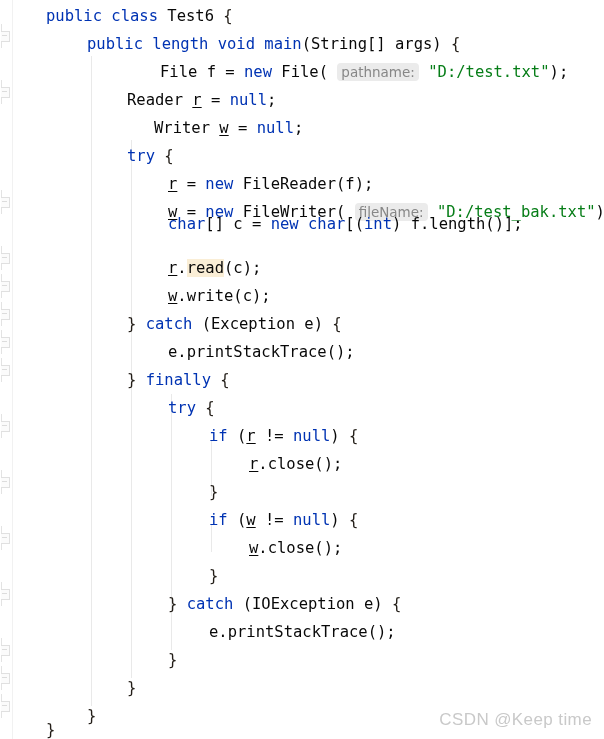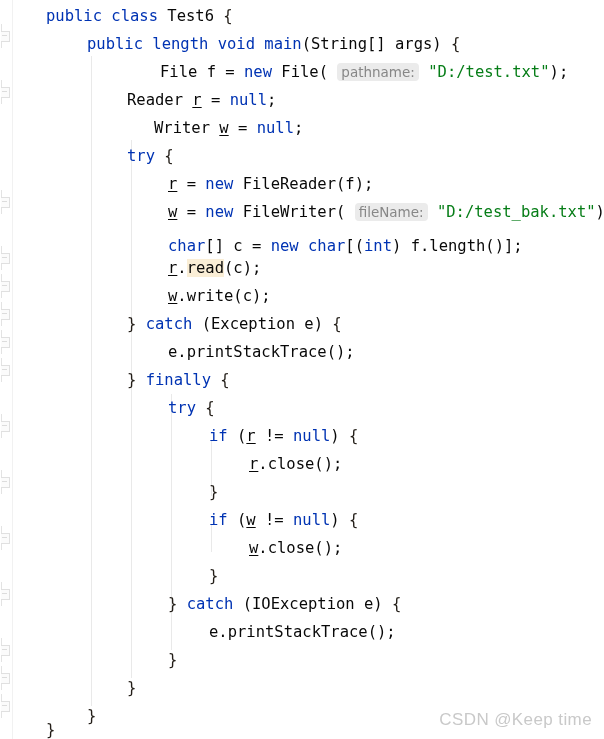--- a/index.html
+++ b/index.html
@@ -207,21 +207,21 @@
       <div class="indent-guide" style="left: 167px; top: 440px; height: 56px;"></div>
       <div class="indent-guide" style="left: 167px; top: 524px; height: 28px;"></div>
       <div class="line" style="top: 2px; padding-left: 2px;"><span class="kw">public</span><span class="plain"> </span><span class="kw">class</span><span class="plain"> Test6 </span><span class="brace">{</span></div>
       <div class="line" style="top: 30px; padding-left: 43px;"><span class="kw">public</span><span class="plain"> </span><span class="kw">length</span><span class="plain"> </span><span class="kw">void</span><span class="plain"> </span><span class="kw">main</span><span class="plain">(String[] args) </span><span class="brace">{</span></div>
       <div class="line" style="top: 58px; padding-left: 116px;"><span class="plain">File f = </span><span class="kw">new</span><span class="plain"> File(</span><span class="plain"> </span><span class="inlay">pathname:</span><span class="plain"> </span><span class="str">"D:/test.txt"</span><span class="plain">);</span></div>
       <div class="line" style="top: 86px; padding-left: 83px;"><span class="plain">Reader </span><span class="var">r</span><span class="plain"> = </span><span class="kw">null</span><span class="plain">;</span></div>
       <div class="line" style="top: 114px; padding-left: 110px;"><span class="plain">Writer </span><span class="var">w</span><span class="plain"> = </span><span class="kw">null</span><span class="plain">;</span></div>
       <div class="line" style="top: 142px; padding-left: 83px;"><span class="kw">try</span><span class="plain"> </span><span class="brace">{</span></div>
       <div class="line" style="top: 170px; padding-left: 124px;"><span class="var">r</span><span class="plain"> = </span><span class="kw">new</span><span class="plain"> FileReader(f);</span></div>
       <div class="line" style="top: 198px; padding-left: 124px;"><span class="var">w</span><span class="plain"> = </span><span class="kw">new</span><span class="plain"> FileWriter(</span><span class="plain"> </span><span class="inlay">fileName:</span><span class="plain"> </span><span class="str">"D:/test_bak.txt"</span><span class="plain">);</span></div>
-      <div class="line" style="top: 232px; padding-left: 124px;"><span class="kw">char</span><span class="plain">[] c = </span><span class="kw">new</span><span class="plain"> </span><span class="kw">char</span><span class="plain">[(</span><span class="kw">int</span><span class="plain">) f.length()];</span></div>
+      <div class="line" style="top: 210px; padding-left: 124px;"><span class="kw">char</span><span class="plain">[] c = </span><span class="kw">new</span><span class="plain"> </span><span class="kw">char</span><span class="plain">[(</span><span class="kw">int</span><span class="plain">) f.length()];</span></div>
       <div class="line" style="top: 254px; padding-left: 124px;"><span class="var">r</span><span class="plain">.</span><span class="hl-read">read</span><span class="plain">(c);</span></div>
       <div class="line" style="top: 282px; padding-left: 124px;"><span class="var">w</span><span class="plain">.write(c);</span></div>
       <div class="line" style="top: 310px; padding-left: 83px;"><span class="brace">}</span><span class="plain"> </span><span class="kw">catch</span><span class="plain"> (Exception e) </span><span class="brace">{</span></div>
       <div class="line" style="top: 338px; padding-left: 124px;"><span class="plain">e.printStackTrace();</span></div>
       <div class="line" style="top: 366px; padding-left: 83px;"><span class="brace">}</span><span class="plain"> </span><span class="kw">finally</span><span class="plain"> </span><span class="brace">{</span></div>
       <div class="line" style="top: 394px; padding-left: 124px;"><span class="kw">try</span><span class="plain"> </span><span class="brace">{</span></div>
       <div class="line" style="top: 422px; padding-left: 165px;"><span class="kw">if</span><span class="plain"> (</span><span class="var">r</span><span class="plain"> != </span><span class="kw">null</span><span class="plain">) </span><span class="brace">{</span></div>
       <div class="line" style="top: 450px; padding-left: 205px; text-align: right;"><span class="var">r</span><span class="plain">.close();</span></div>
       <div class="line" style="top: 478px; padding-left: 165px;"><span class="brace">}</span></div>
       <div class="line" style="top: 506px; padding-left: 165px;"><span class="kw">if</span><span class="plain"> (</span><span class="var">w</span><span class="plain"> != </span><span class="kw">null</span><span class="plain">) </span><span class="brace">{</span></div>

